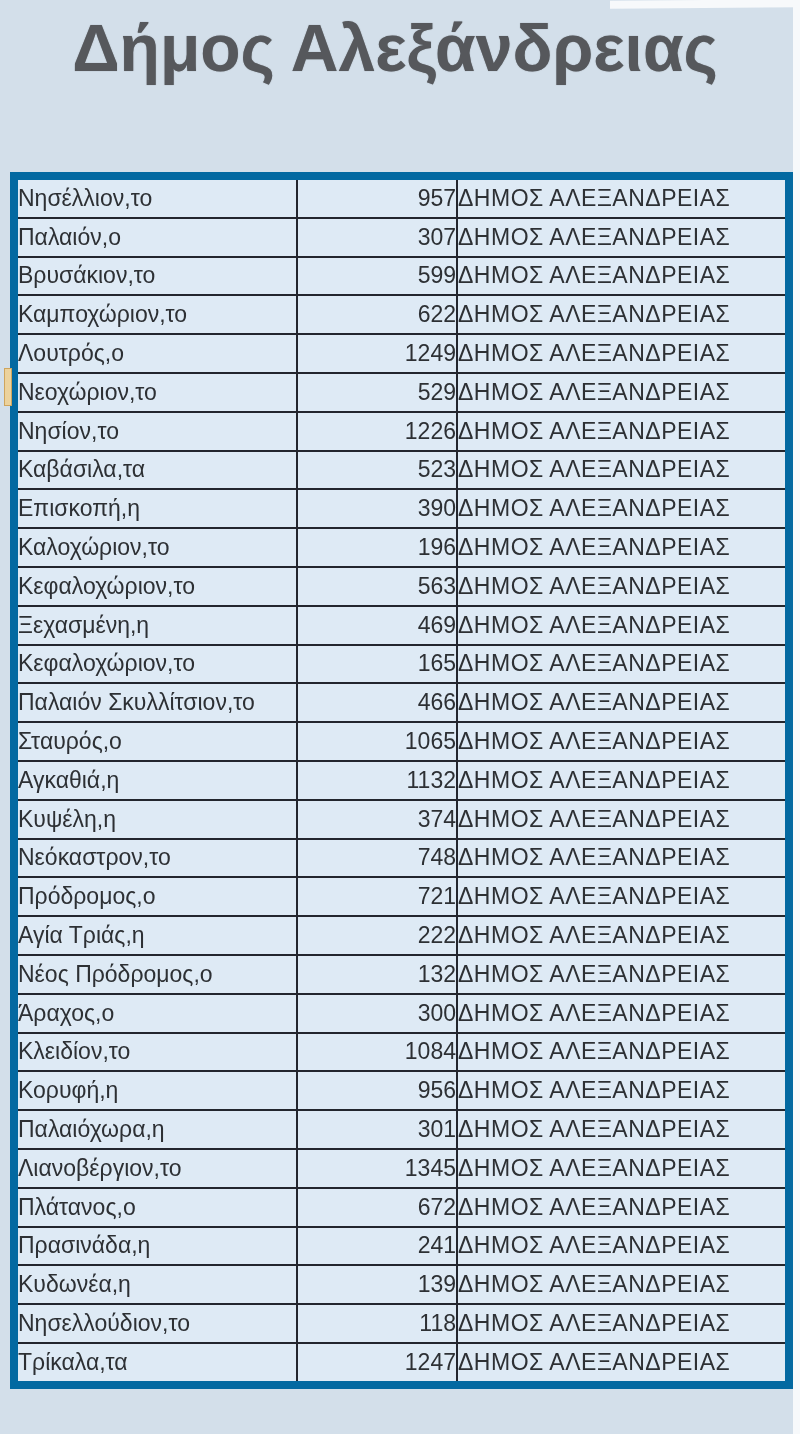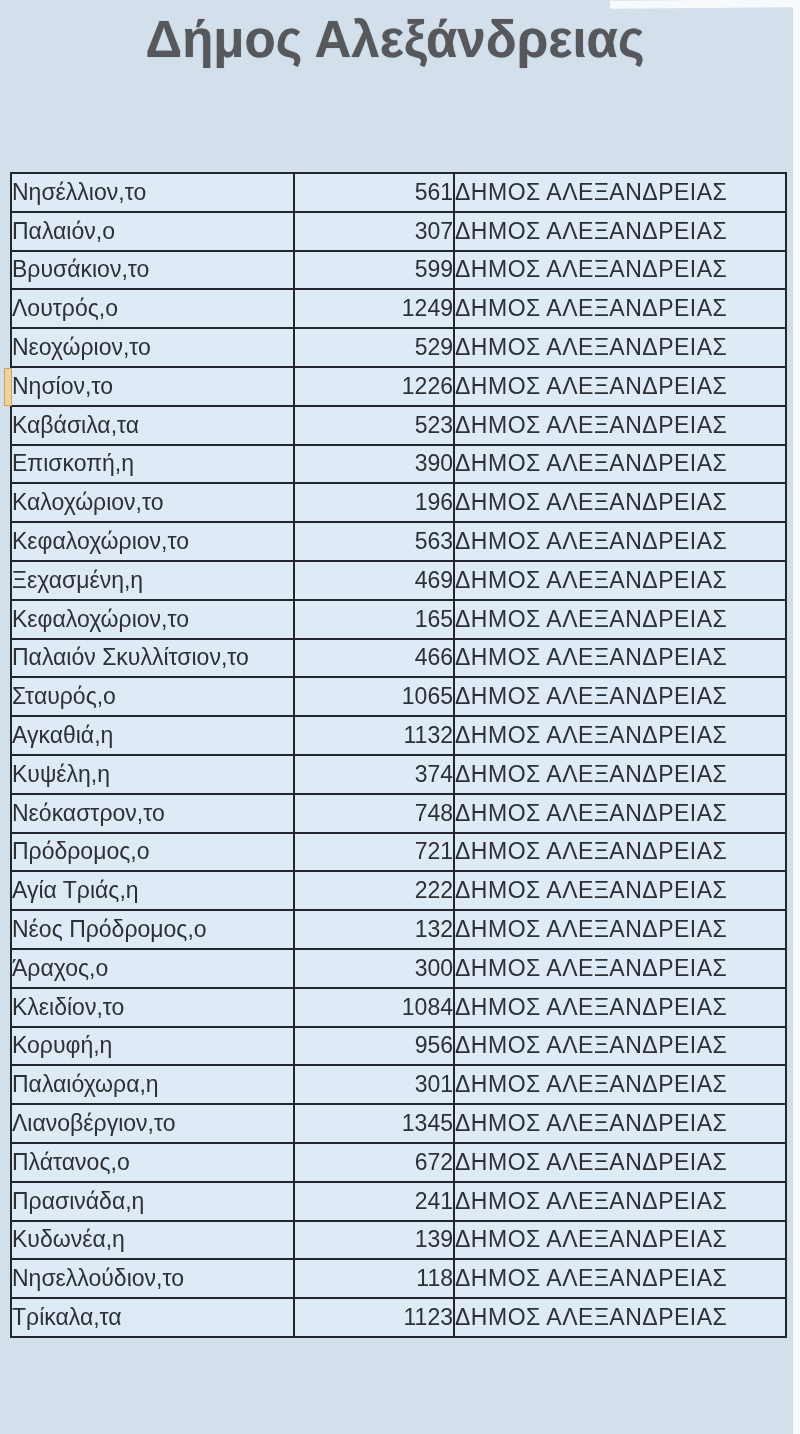--- a/index.html
+++ b/index.html
@@ -32,21 +32,21 @@
     background: #f7f9fb;
     transform: skewY(-0.4deg);
   }
   
   .page-title {
     position: absolute;
     top: 10px;
     left: 0;
     width: 790px;
     text-align: center;
-    font-size: 51px;
+    font-size: 66px;
     font-weight: bold;
     letter-spacing: 0px;
     color: #56585c;
     text-shadow: 0 0 1px rgba(70,72,76,.55);
   }
   
   table.data-grid {
     position: absolute;
     left: 10px;
     top: 172px;
@@ -64,21 +64,21 @@
     white-space: nowrap;
     overflow: hidden;
     vertical-align: middle;
   }
   table.data-grid col.c-name  { width: 283px; }
   table.data-grid col.c-pop   { width: 160px; }
   table.data-grid col.c-mun   { width: 332px; }
   td.cell-name { padding-left: 11px; text-align: left; }
   td.cell-pop  { padding-right: 9px; text-align: right; }
   td.cell-mun  { padding-left: 8px;  text-align: left; letter-spacing: 0.5px; margin-left: 7px; }
-  table.data-grid { border: 2px solid #0369a1; }
+  table.data-grid { border: 8px solid #0369a1; }
   
   .selection-marker {
     position: absolute;
     left: 4px;
     top: 368px;
     width: 8px;
     height: 38px;
     background: #ecd29c;
     border: 1px solid #cfa55d;
     box-sizing: border-box;
@@ -95,36 +95,41 @@
 <table class="data-grid">
   <colgroup>
     <col class="c-name">
     <col class="c-pop">
     <col class="c-mun">
   </colgroup>
   <tbody>
 
       <tr>
         <td class="cell-name">Νησέλλιον,το</td>
-        <td class="cell-pop">561</td>
+        <td class="cell-pop">957</td>
         <td class="cell-mun">ΔΗΜΟΣ ΑΛΕΞΑΝΔΡΕΙΑΣ</td>
       </tr>
 
       <tr>
         <td class="cell-name">Παλαιόν,ο</td>
         <td class="cell-pop">307</td>
         <td class="cell-mun">ΔΗΜΟΣ ΑΛΕΞΑΝΔΡΕΙΑΣ</td>
       </tr>
 
       <tr>
         <td class="cell-name">Βρυσάκιον,το</td>
         <td class="cell-pop">599</td>
         <td class="cell-mun">ΔΗΜΟΣ ΑΛΕΞΑΝΔΡΕΙΑΣ</td>
       </tr>
 
+      <tr>
+        <td class="cell-name">Καμποχώριον,το</td>
+        <td class="cell-pop">622</td>
+        <td class="cell-mun">ΔΗΜΟΣ ΑΛΕΞΑΝΔΡΕΙΑΣ</td>
+      </tr>
 
       <tr>
         <td class="cell-name">Λουτρός,ο</td>
         <td class="cell-pop">1249</td>
         <td class="cell-mun">ΔΗΜΟΣ ΑΛΕΞΑΝΔΡΕΙΑΣ</td>
       </tr>
 
       <tr>
         <td class="cell-name">Νεοχώριον,το</td>
         <td class="cell-pop">529</td>
@@ -271,19 +276,19 @@
       </tr>
 
       <tr>
         <td class="cell-name">Νησελλούδιον,το</td>
         <td class="cell-pop">118</td>
         <td class="cell-mun">ΔΗΜΟΣ ΑΛΕΞΑΝΔΡΕΙΑΣ</td>
       </tr>
 
       <tr>
         <td class="cell-name">Τρίκαλα,τα</td>
-        <td class="cell-pop">1123</td>
+        <td class="cell-pop">1247</td>
         <td class="cell-mun">ΔΗΜΟΣ ΑΛΕΞΑΝΔΡΕΙΑΣ</td>
       </tr>
     </tbody>
 </table>
 
 <div class="selection-marker"></div>
 
 </body></html>

